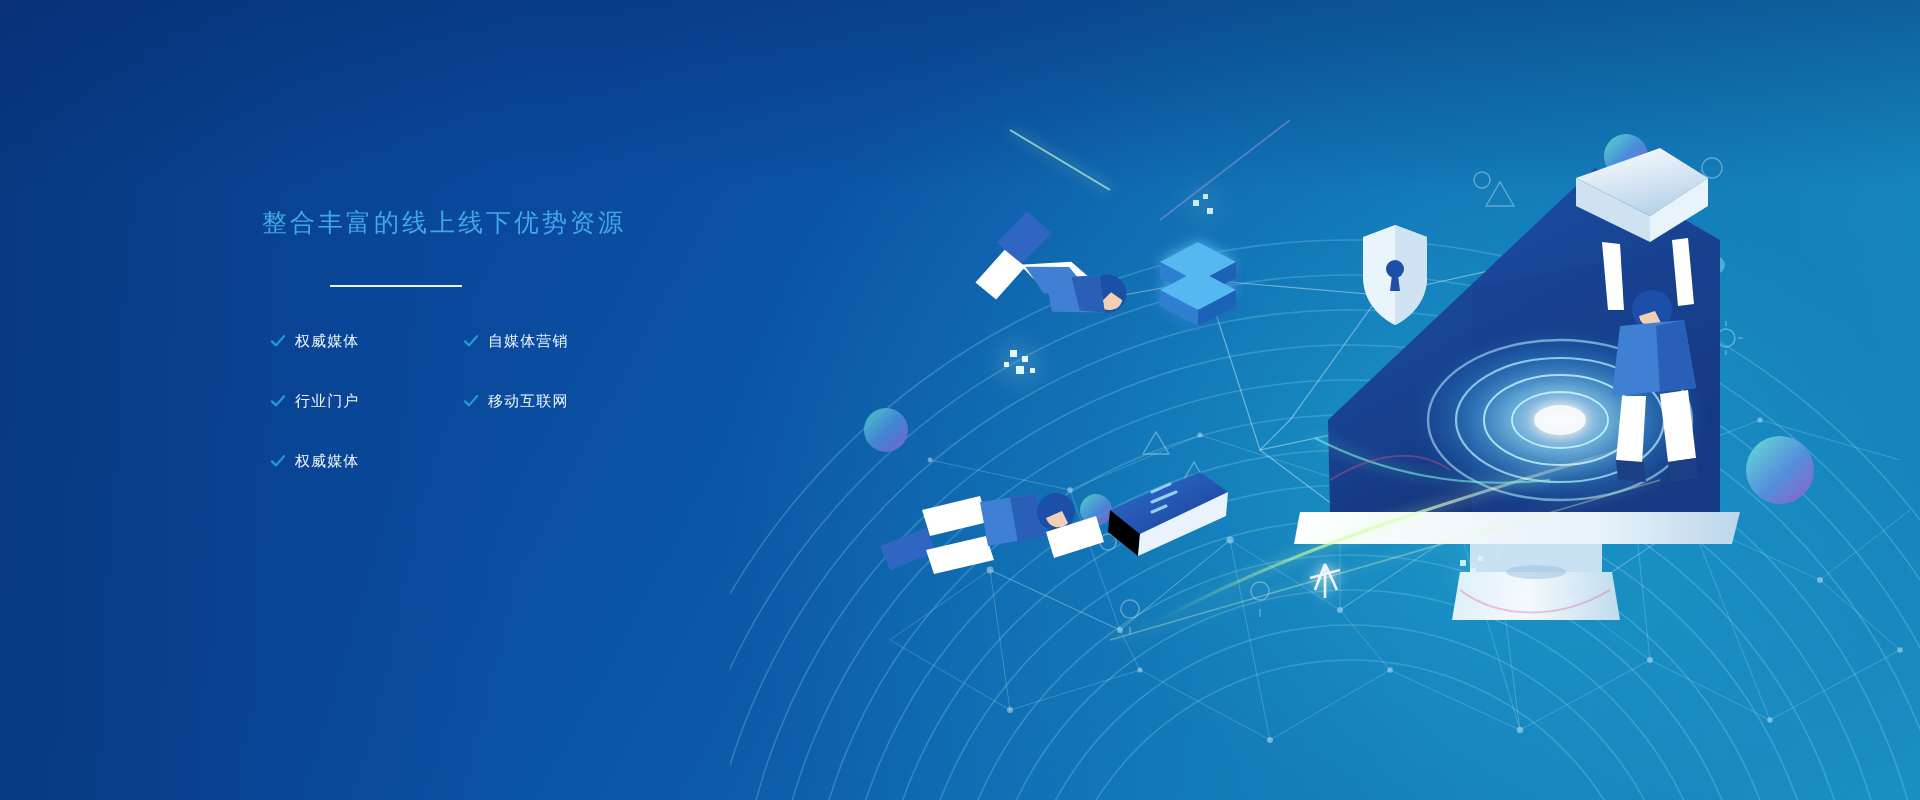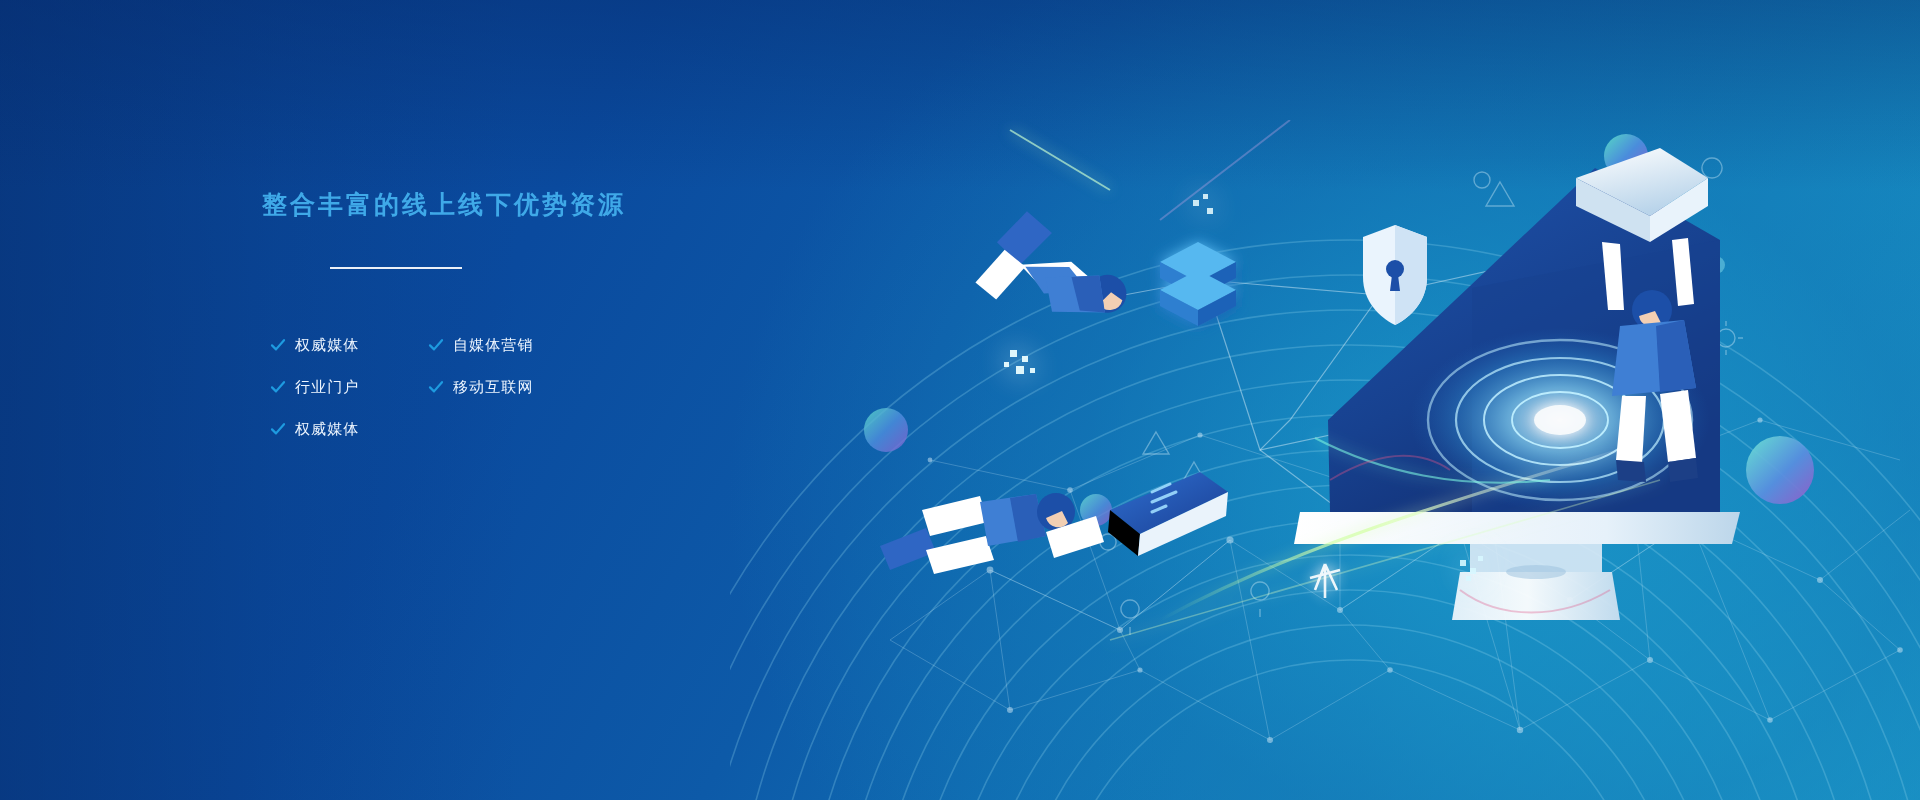--- a/index.html
+++ b/index.html
@@ -31,29 +31,29 @@
   
   .mesh{ position:absolute; right:0; bottom:40px; width:1050px; height:420px; pointer-events:none; opacity:.9;}
 
   
   .copy{ position:absolute; left:262px; top:186px; width:640px; }
   .headline{
     font-size:42px; font-weight:bold; color:#ffffff; letter-spacing:2px;
     line-height:1.18; text-shadow:0 2px 10px rgba(0,30,80,.35);
   }
   .subhead{
-    margin-top:2px; font-size:25px; color:#3fa9e8; letter-spacing:3px;
-    line-height:1.3; font-weight:bold;
+    margin-top:20px; font-size:25px; color:#3fa9e8; letter-spacing:3px;
+    line-height:1.3; font-weight:normal;
   }
   .divider{
     margin-top:46px; margin-left:68px; width:132px; height:2px; background:#ffffff; opacity:.92;
   }
   .features{
-    margin-top:64px; margin-left:8px;
-    display:grid; grid-template-columns:158px auto; row-gap:17px; column-gap:0px;
+    margin-top:42px; margin-left:8px;
+    display:grid; grid-template-columns:158px auto; row-gap:17px; column-gap:0px;gap:35px;
   }
   .feature{ display:flex; align-items:center; height:25px; }
   .check{
     width:16px; height:16px; margin-right:9px; flex:0 0 auto;
     display:inline-block; position:relative;
   }
   .check svg{ display:block; }
   .feature-label{
     font-size:15px; color:#eef6ff; letter-spacing:1.1px; white-space:nowrap;
   }

